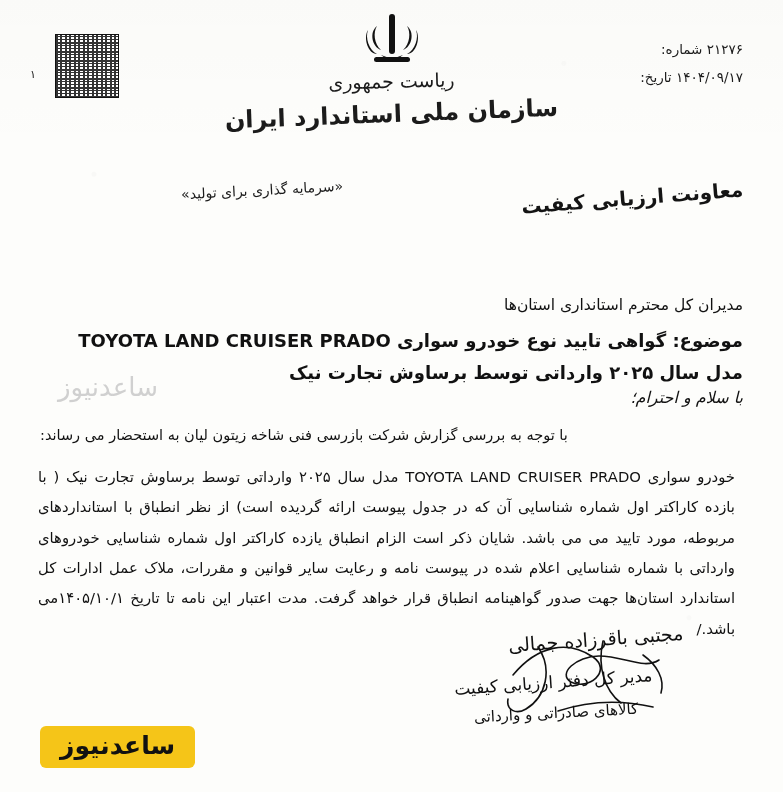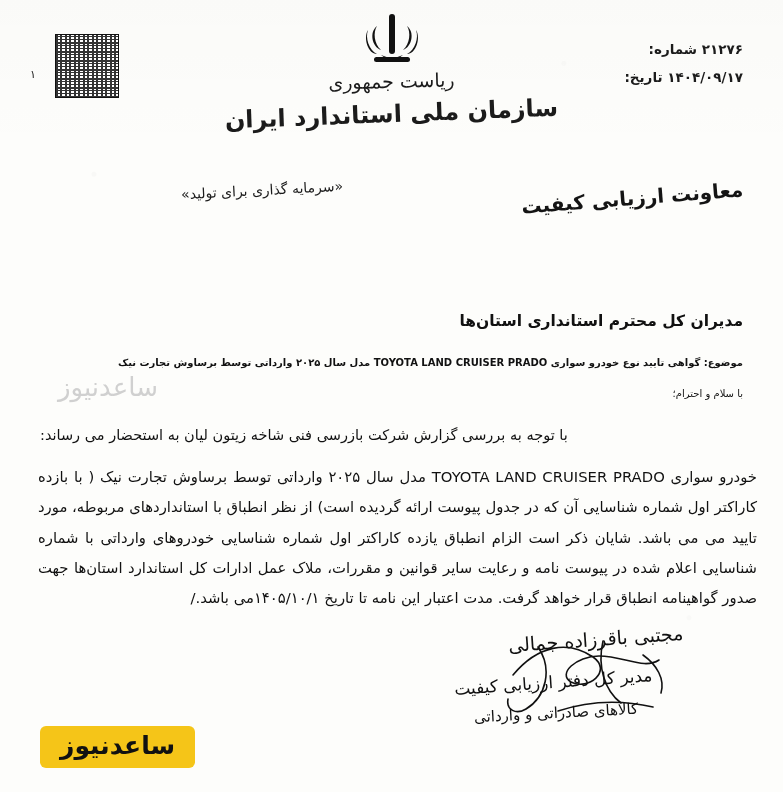--- a/index.html
+++ b/index.html
@@ -35,21 +35,21 @@
     position: absolute;
     top: 36px;
     right: 40px;
     text-align: right;
     line-height: 2.05;
     font-size: 13.5px;
     color: #1b1b1b;
     font-family: "DejaVu Sans", sans-serif;
     letter-spacing: 0.2px;
   }
-  .header-left div { white-space: nowrap; font-weight: bold; }
+  .header-left div { white-space: nowrap; }
 
   .emblem {
     position: absolute;
     top: 10px;
     left: 0;
     right: 0;
     margin: auto;
     width: 60px;
     height: 62px;
     text-align: center;
@@ -118,60 +118,61 @@
     color: #141414;
     transform: rotate(-4.5deg);
     letter-spacing: 1px;
     white-space: nowrap;
     font-weight: 600;
   }
 
   
   .addressee {
     position: absolute;
-    top: 312px;
+    top: 296px;
     right: 40px;
     left: 40px;
     text-align: right;
     font-size: 15.5px;
-    font-weight: bold;
+    font-weight: normal;
     color: #111;
   }
   .subject {
     position: absolute;
-    top: 354px;
+    top: 325px;
     right: 40px;
     left: 40px;
     text-align: right;
-    font-size: 10px;
+    font-size: 18px;
     font-weight: bold;
     color: #111;
     line-height: 1.8;
   }
   .subject .lbl { font-weight: bold; }
   .greeting {
     position: absolute;
     top: 388px;
     right: 40px;
-    font-size: 10px;
-    color: #111;
+    font-size: 16px;
+    color: #111;
+    font-style: italic;
   }
   .intro {
     position: absolute;
     top: 427px;
     right: 40px;
     left: 40px;
     text-align: left;
     font-size: 14.5px;
     color: #111;
   }
   .maintext {
     position: absolute;
     top: 462px;
-    right: 26px;
+    right: 48px;
     left: 38px;
     text-align: justify;
     text-align-last: right;
     font-size: 14.8px;
     line-height: 2.05;
     color: #111;
   }
 
   
   .sign-name {

